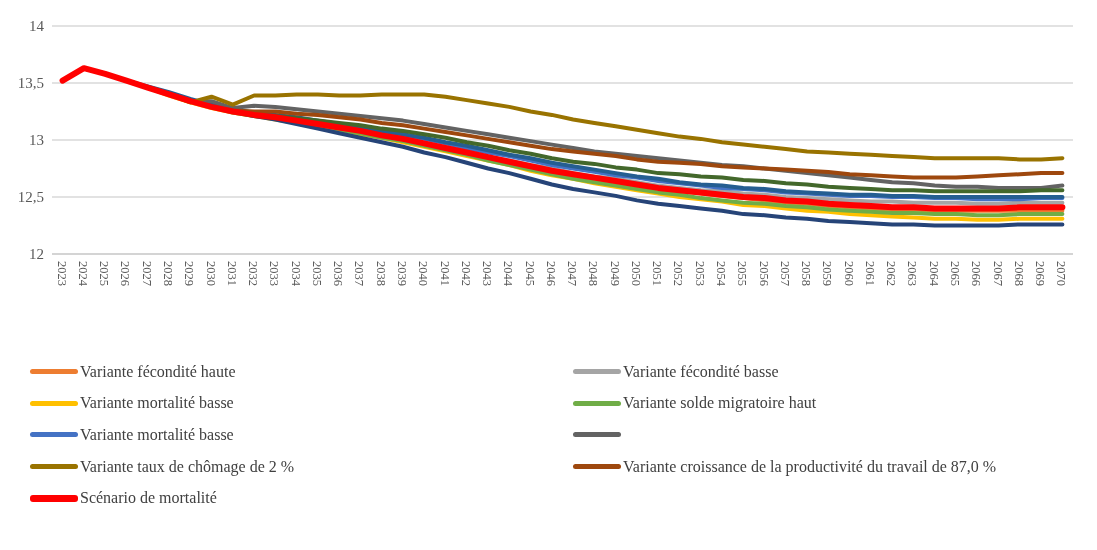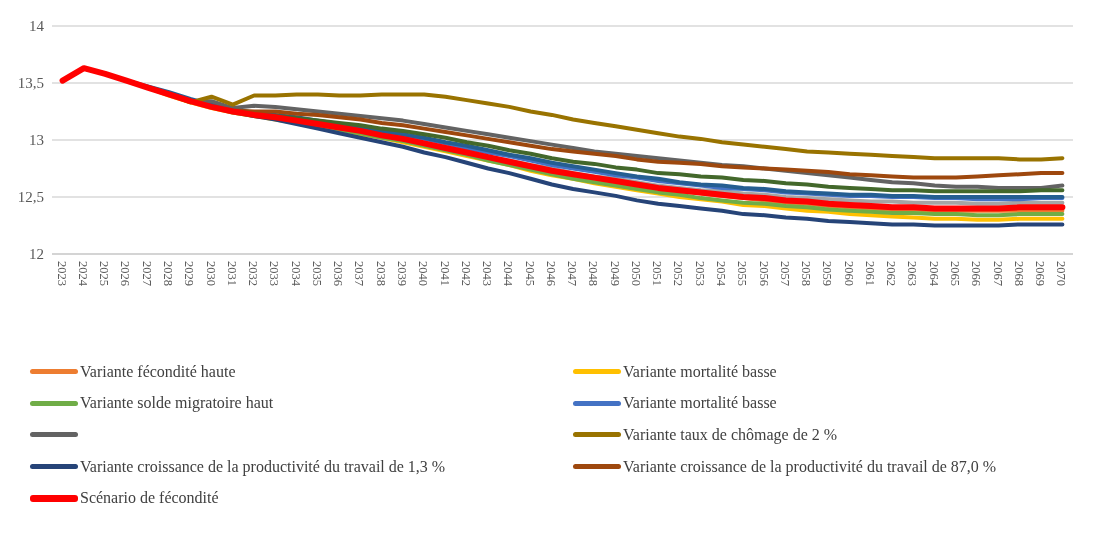--- a/index.html
+++ b/index.html
@@ -88,43 +88,43 @@
       <polyline points="62.6,80.7 83.9,68.2 105.2,73.9 126.4,80.7 147.7,87.6 169.0,94.4 190.3,101.2 211.5,106.9 232.8,111.5 254.1,114.9 275.3,117.2 296.6,120.6 317.9,124.0 339.2,127.5 360.4,130.9 381.7,135.4 403.0,138.9 424.2,143.4 445.5,148.0 466.8,152.5 488.1,157.1 509.3,161.7 530.6,166.2 551.9,170.8 573.1,174.2 594.4,177.6 615.7,181.0 636.9,184.5 658.2,187.9 679.5,190.2 700.8,192.4 722.0,194.7 743.3,197.0 764.6,198.1 785.8,200.4 807.1,201.6 828.4,203.8 849.7,205.0 870.9,206.1 892.2,207.3 913.5,207.3 934.7,208.4 956.0,208.4 977.3,208.4 998.6,208.4 1019.8,207.3 1041.1,207.3 1062.4,207.3" fill="none" stroke="#FF0000" stroke-width="6" stroke-linejoin="round" stroke-linecap="round"></polyline>
     </svg>
 </div>
 
 <div id="legend">
     <div class="li">
       <span class="sw" style="background: rgb(237, 125, 49);"></span>
       <span class="lt">Variante fécondité haute</span>
     </div>
     <div class="li">
+      <span class="sw" style="background: rgb(165, 165, 165);"></span>
+      <span class="lt">Variante fécondité basse</span>
+    </div>
+    <div class="li">
       <span class="sw" style="background: rgb(255, 192, 0);"></span>
       <span class="lt">Variante mortalité basse</span>
     </div>
     <div class="li">
       <span class="sw" style="background: rgb(112, 173, 71);"></span>
       <span class="lt">Variante solde migratoire haut</span>
     </div>
     <div class="li">
       <span class="sw" style="background: rgb(68, 114, 196);"></span>
       <span class="lt">Variante mortalité basse</span>
     </div>
     <div class="li">
       <span class="sw" style="background: rgb(99, 99, 99);"></span>
     </div>
     <div class="li">
       <span class="sw" style="background: rgb(153, 115, 0);"></span>
       <span class="lt">Variante taux de chômage de 2 %</span>
     </div>
     <div class="li">
-      <span class="sw" style="background: rgb(38, 68, 120);"></span>
-      <span class="lt">Variante croissance de la productivité du travail de 1,3 %</span>
-    </div>
-    <div class="li">
       <span class="sw" style="background: rgb(158, 72, 14);"></span>
       <span class="lt">Variante croissance de la productivité du travail de 87,0 %</span>
     </div>
     <div class="li">
       <span class="sw" style="background: rgb(255, 0, 0); height: 7px;"></span>
-      <span class="lt">Scénario de fécondité</span>
+      <span class="lt">Scénario de mortalité</span>
     </div>
   </div>
 
 </body></html>

